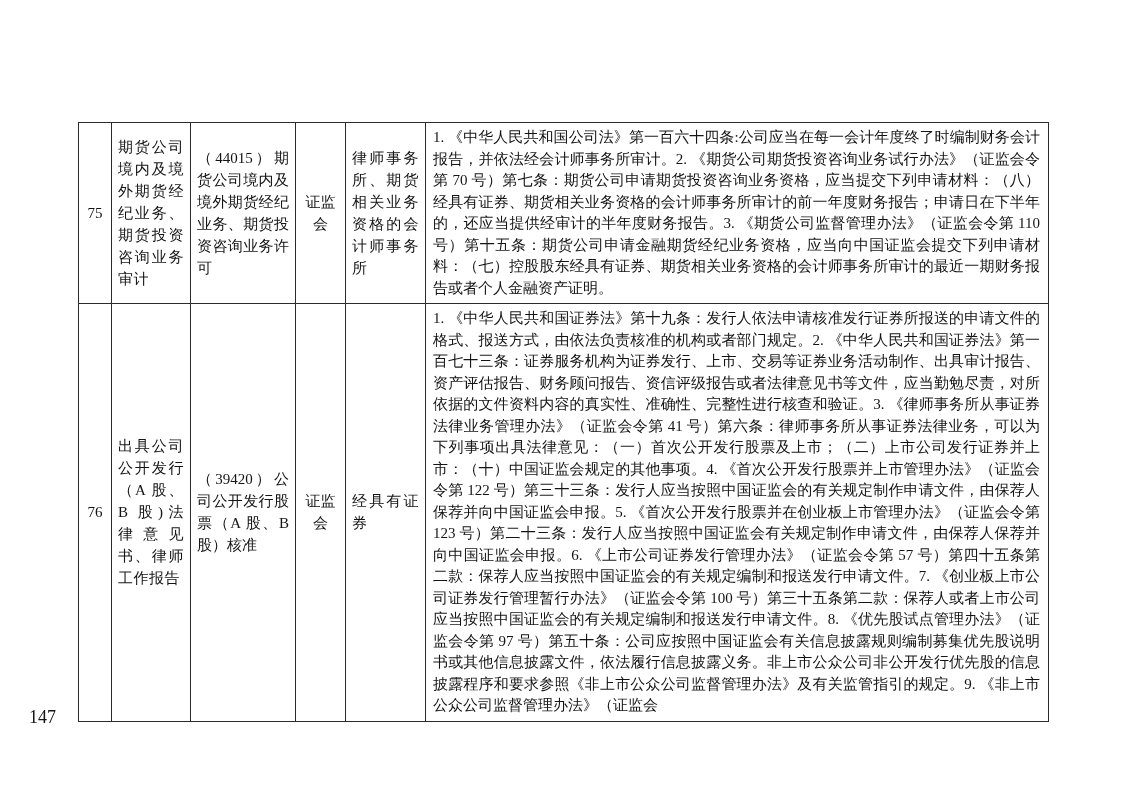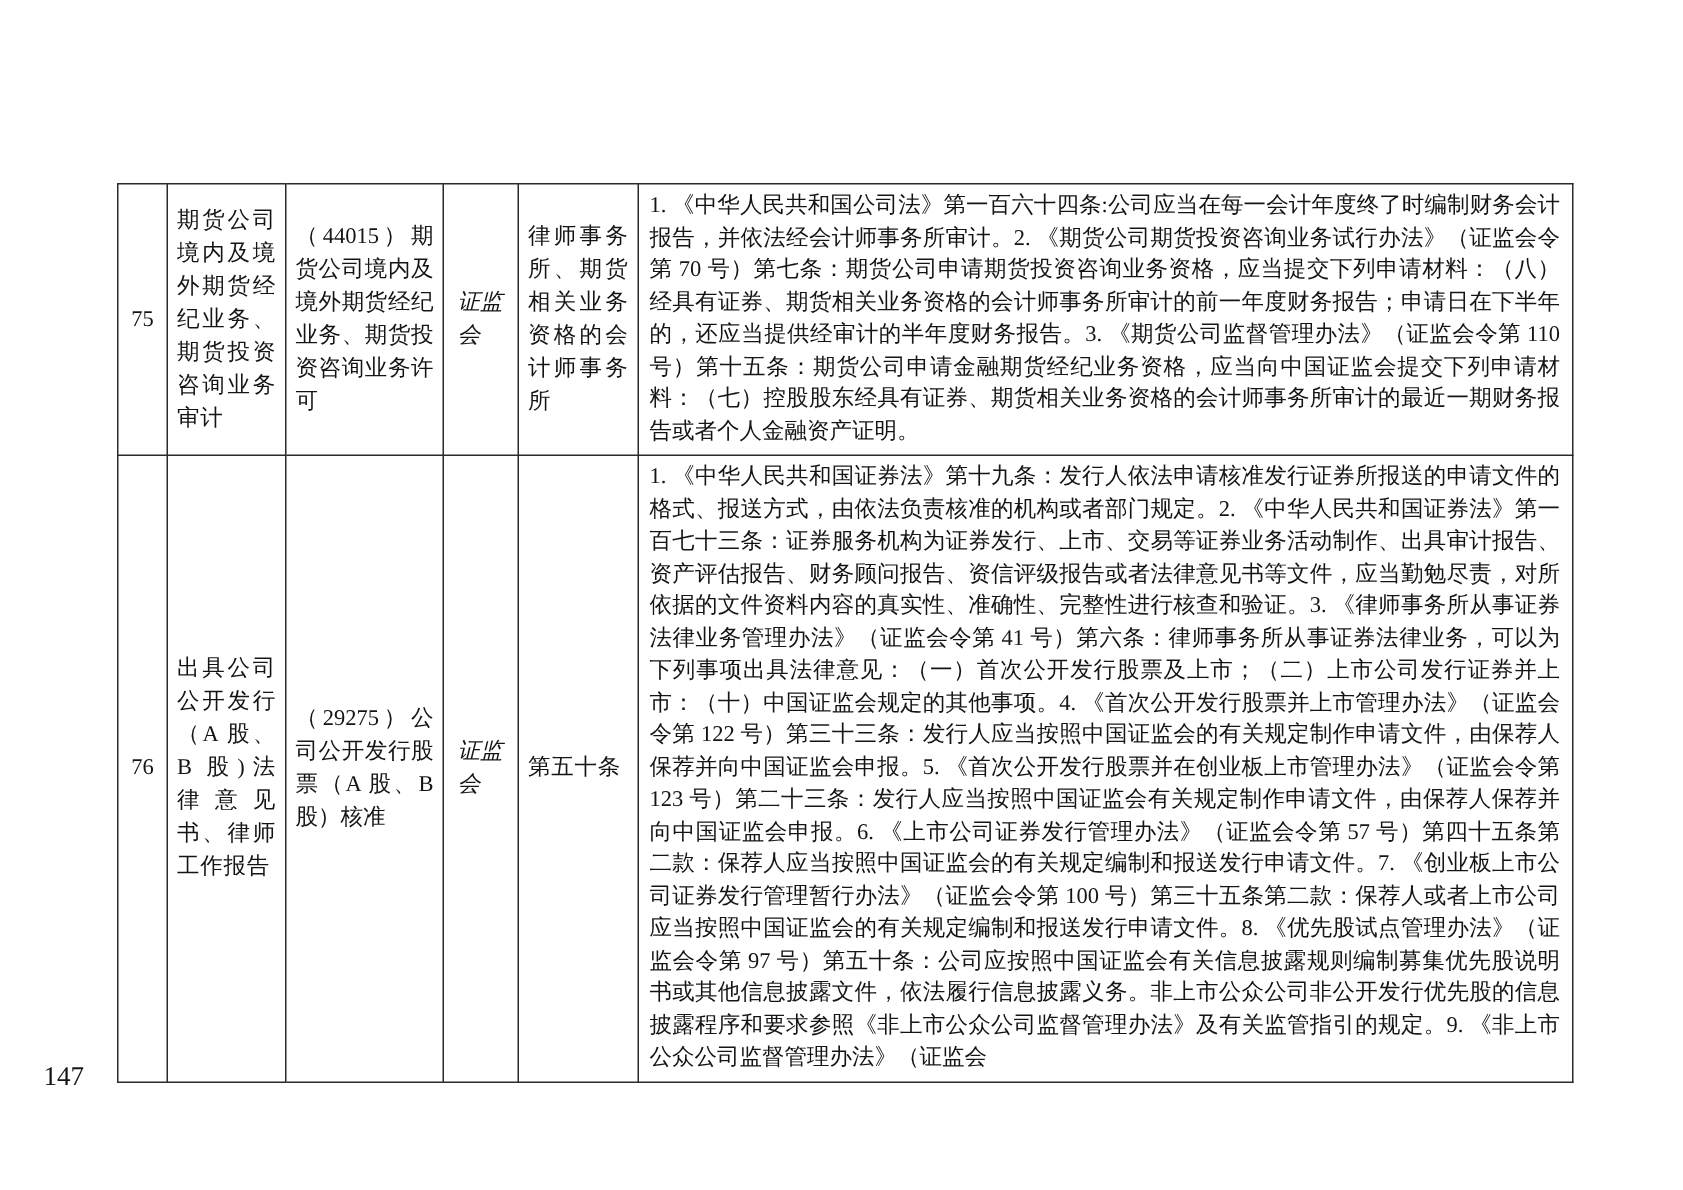--- a/index.html
+++ b/index.html
@@ -51,22 +51,22 @@
     line-height: 22px;
     letter-spacing: 0.5px;
   }
   td.code-cell {
     padding: 0 6px;
     text-align: justify;
     line-height: 22px;
   }
   td.authority-cell {
     padding: 0 9px;
+    text-align: center;
     line-height: 22px;
-    font-style: italic;
   }
   td.intermed-cell {
     padding: 0 6px;
     text-align: justify;
     line-height: 22px;
     letter-spacing: 0.5px;
   }
   td.legal-cell {
     vertical-align: top;
     padding: 4px 8px 4px 7px;
@@ -103,23 +103,23 @@
         <td class="seq-cell">75</td>
         <td class="item-cell">期货公司境内及境外期货经纪业务、期货投资咨询业务审计</td>
         <td class="code-cell">（44015）期货公司境内及境外期货经纪业务、期货投资咨询业务许可</td>
         <td class="authority-cell">证监会</td>
         <td class="intermed-cell">律师事务所、期货相关业务资格的会计师事务所</td>
         <td class="legal-cell">1. 《中华人民共和国公司法》第一百六十四条:公司应当在每一会计年度终了时编制财务会计报告，并依法经会计师事务所审计。2. 《期货公司期货投资咨询业务试行办法》（证监会令第 70 号）第七条：期货公司申请期货投资咨询业务资格，应当提交下列申请材料：（八）经具有证券、期货相关业务资格的会计师事务所审计的前一年度财务报告；申请日在下半年的，还应当提供经审计的半年度财务报告。3. 《期货公司监督管理办法》（证监会令第 110 号）第十五条：期货公司申请金融期货经纪业务资格，应当向中国证监会提交下列申请材料：（七）控股股东经具有证券、期货相关业务资格的会计师事务所审计的最近一期财务报告或者个人金融资产证明。</td>
       </tr>
       <tr class="row-76">
         <td class="seq-cell">76</td>
         <td class="item-cell">出具公司公开发行（A 股、B 股)法律意见书、律师工作报告</td>
-        <td class="code-cell">（29275）公司公开发行股票（A 股、B 股）核准</td>
+        <td class="code-cell">（39420）公司公开发行股票（A 股、B 股）核准</td>
         <td class="authority-cell">证监会</td>
-        <td class="intermed-cell">第五十条</td>
+        <td class="intermed-cell">经具有证券</td>
         <td class="legal-cell">1. 《中华人民共和国证券法》第十九条：发行人依法申请核准发行证券所报送的申请文件的格式、报送方式，由依法负责核准的机构或者部门规定。2. 《中华人民共和国证券法》第一百七十三条：证券服务机构为证券发行、上市、交易等证券业务活动制作、出具审计报告、资产评估报告、财务顾问报告、资信评级报告或者法律意见书等文件，应当勤勉尽责，对所依据的文件资料内容的真实性、准确性、完整性进行核查和验证。3. 《律师事务所从事证券法律业务管理办法》（证监会令第 41 号）第六条：律师事务所从事证券法律业务，可以为下列事项出具法律意见：（一）首次公开发行股票及上市；（二）上市公司发行证券并上市：（十）中国证监会规定的其他事项。4. 《首次公开发行股票并上市管理办法》（证监会令第 122 号）第三十三条：发行人应当按照中国证监会的有关规定制作申请文件，由保荐人保荐并向中国证监会申报。5. 《首次公开发行股票并在创业板上市管理办法》（证监会令第 123 号）第二十三条：发行人应当按照中国证监会有关规定制作申请文件，由保荐人保荐并向中国证监会申报。6. 《上市公司证券发行管理办法》（证监会令第 57 号）第四十五条第二款：保荐人应当按照中国证监会的有关规定编制和报送发行申请文件。7. 《创业板上市公司证券发行管理暂行办法》（证监会令第 100 号）第三十五条第二款：保荐人或者上市公司应当按照中国证监会的有关规定编制和报送发行申请文件。8. 《优先股试点管理办法》（证监会令第 97 号）第五十条：公司应按照中国证监会有关信息披露规则编制募集优先股说明书或其他信息披露文件，依法履行信息披露义务。非上市公众公司非公开发行优先股的信息披露程序和要求参照《非上市公众公司监督管理办法》及有关监管指引的规定。9. 《非上市公众公司监督管理办法》（证监会</td>
       </tr>
     </tbody>
   </table>
 
   <div class="page-number">147</div>
 
 </div>
 
 </body></html>

